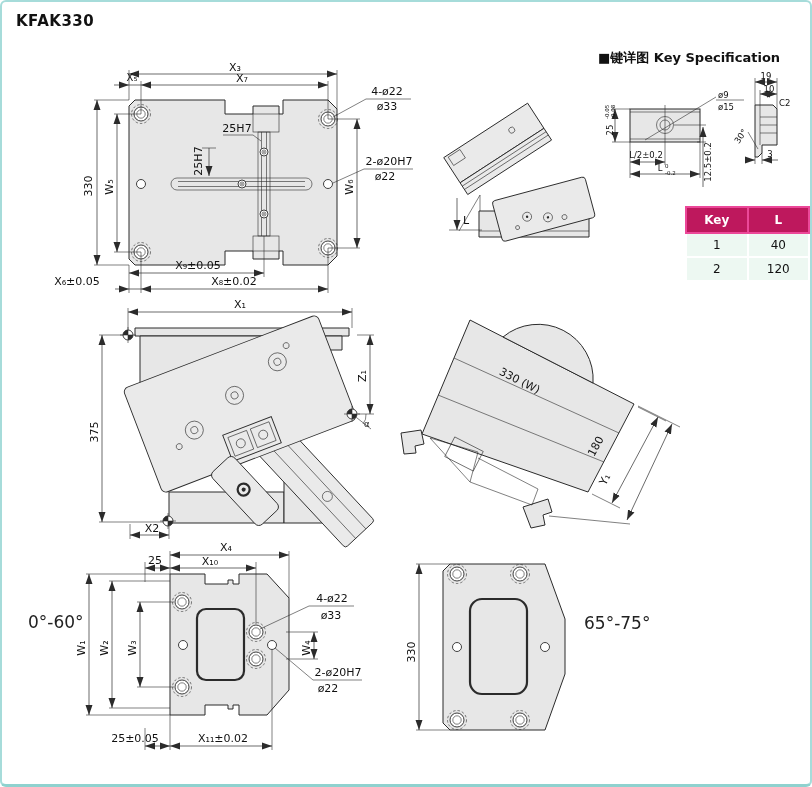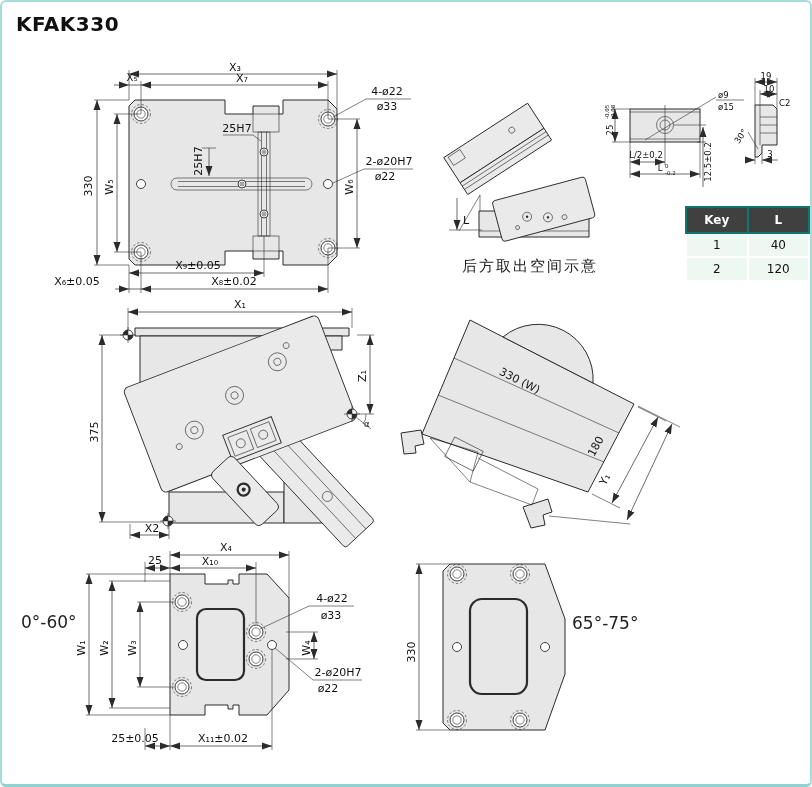--- a/index.html
+++ b/index.html
@@ -1,69 +1,69 @@
 <!DOCTYPE html>
 <html><head>
 <meta charset="utf-8">
 <style>
   html,body{margin:0;padding:0;background:#fff;}
   .page{position:relative;width:812px;height:787px;background:#fff;border:2px solid #a6dcda;
         border-bottom:3px solid #8fd2cf;border-radius:6px;box-sizing:border-box;overflow:hidden;
         font-family:"DejaVu Sans",sans-serif;color:#111;}
-  .title{position:absolute;left:14px;top:10px;font-size:20px;font-weight:700;letter-spacing:.5px;}
+  .title{position:absolute;left:14px;top:10px;font-size:15px;font-weight:700;letter-spacing:.5px;}
   .ks-heading{position:absolute;left:596px;top:47px;font-size:13px;font-weight:700;}
   .ks-table{position:absolute;left:683px;top:204px;border-collapse:collapse;border:1px solid #9ad6d0;
             font-size:12px;text-align:center;}
-  .ks-table th{background:#404040;color:#fff;font-weight:700;width:60px;height:22px;border:2px solid #0f766e;}
+  .ks-table th{background:#be185d;color:#fff;font-weight:700;width:60px;height:22px;border:2px solid #ec4899;}
   .ks-table td{background:#edf8f2;width:60px;height:20px;border:2px solid #fff;}
   .caption{position:absolute;left:458px;top:255px;width:140px;text-align:center;font-size:15px;
            letter-spacing:2px;color:#222;}
   .angle-label{position:absolute;font-size:17px;color:#222;}
-  .angle-low{left:19px;top:610px;}
-  .angle-high{left:570px;top:611px;}
+  .angle-low{left:26px;top:610px;}
+  .angle-high{left:582px;top:611px;}
   svg{position:absolute;left:0;top:0;}
   .ln{stroke:#2b2b2b;stroke-width:1;fill:none;}
   .thin{stroke:#2b2b2b;stroke-width:.6;fill:none;}
   .dim{stroke:#2b2b2b;stroke-width:.7;fill:none;}
   .dash{stroke:#2b2b2b;stroke-width:.6;fill:none;stroke-dasharray:2.5 2;}
   .fillp{fill:#e7e7e7;stroke:#2b2b2b;stroke-width:1;}
   .fillp2{fill:#eaeaea;stroke:#2b2b2b;stroke-width:.9;}
   .holefill{fill:#fff;stroke:#2b2b2b;stroke-width:.9;}
   .t{font:11px "DejaVu Sans",sans-serif;fill:#111;}
   .t10{font:10px "DejaVu Sans",sans-serif;fill:#111;}
   .ts{font:8.5px "DejaVu Sans",sans-serif;fill:#111;}
   .tt{font:5.5px "DejaVu Sans",sans-serif;fill:#111;}
 </style>
 </head>
 <body>
 
 <div class="page">
 
   <div class="title">KFAK330</div>
+  <div class="ks-heading">■键详图 Key Specification</div>
 
   <table class="ks-table">
     <thead>
       <tr>
         <th>Key</th>
         <th>L</th>
       </tr>
     </thead>
     <tbody>
       <tr>
         <td>1</td>
         <td>40</td>
       </tr>
       <tr>
         <td>2</td>
         <td>120</td>
       </tr>
     </tbody>
   </table>
 
-  <div class="caption">后方取出空间示意</div>
   <div class="angle-label angle-low">0°-60°</div>
   <div class="angle-label angle-high">65°-75°</div>
 
   <svg width="812" height="787" viewBox="0 0 812 787">
     <defs>
       <marker id="ar" markerWidth="10" markerHeight="8" refX="10" refY="4" orient="auto-start-reverse" markerUnits="userSpaceOnUse">
         <path d="M0,0.5 L10,4 L0,7.5 Z" fill="#2b2b2b"></path>
       </marker>
       <g id="cb">
           <circle r="9.5" class="dash"></circle>

